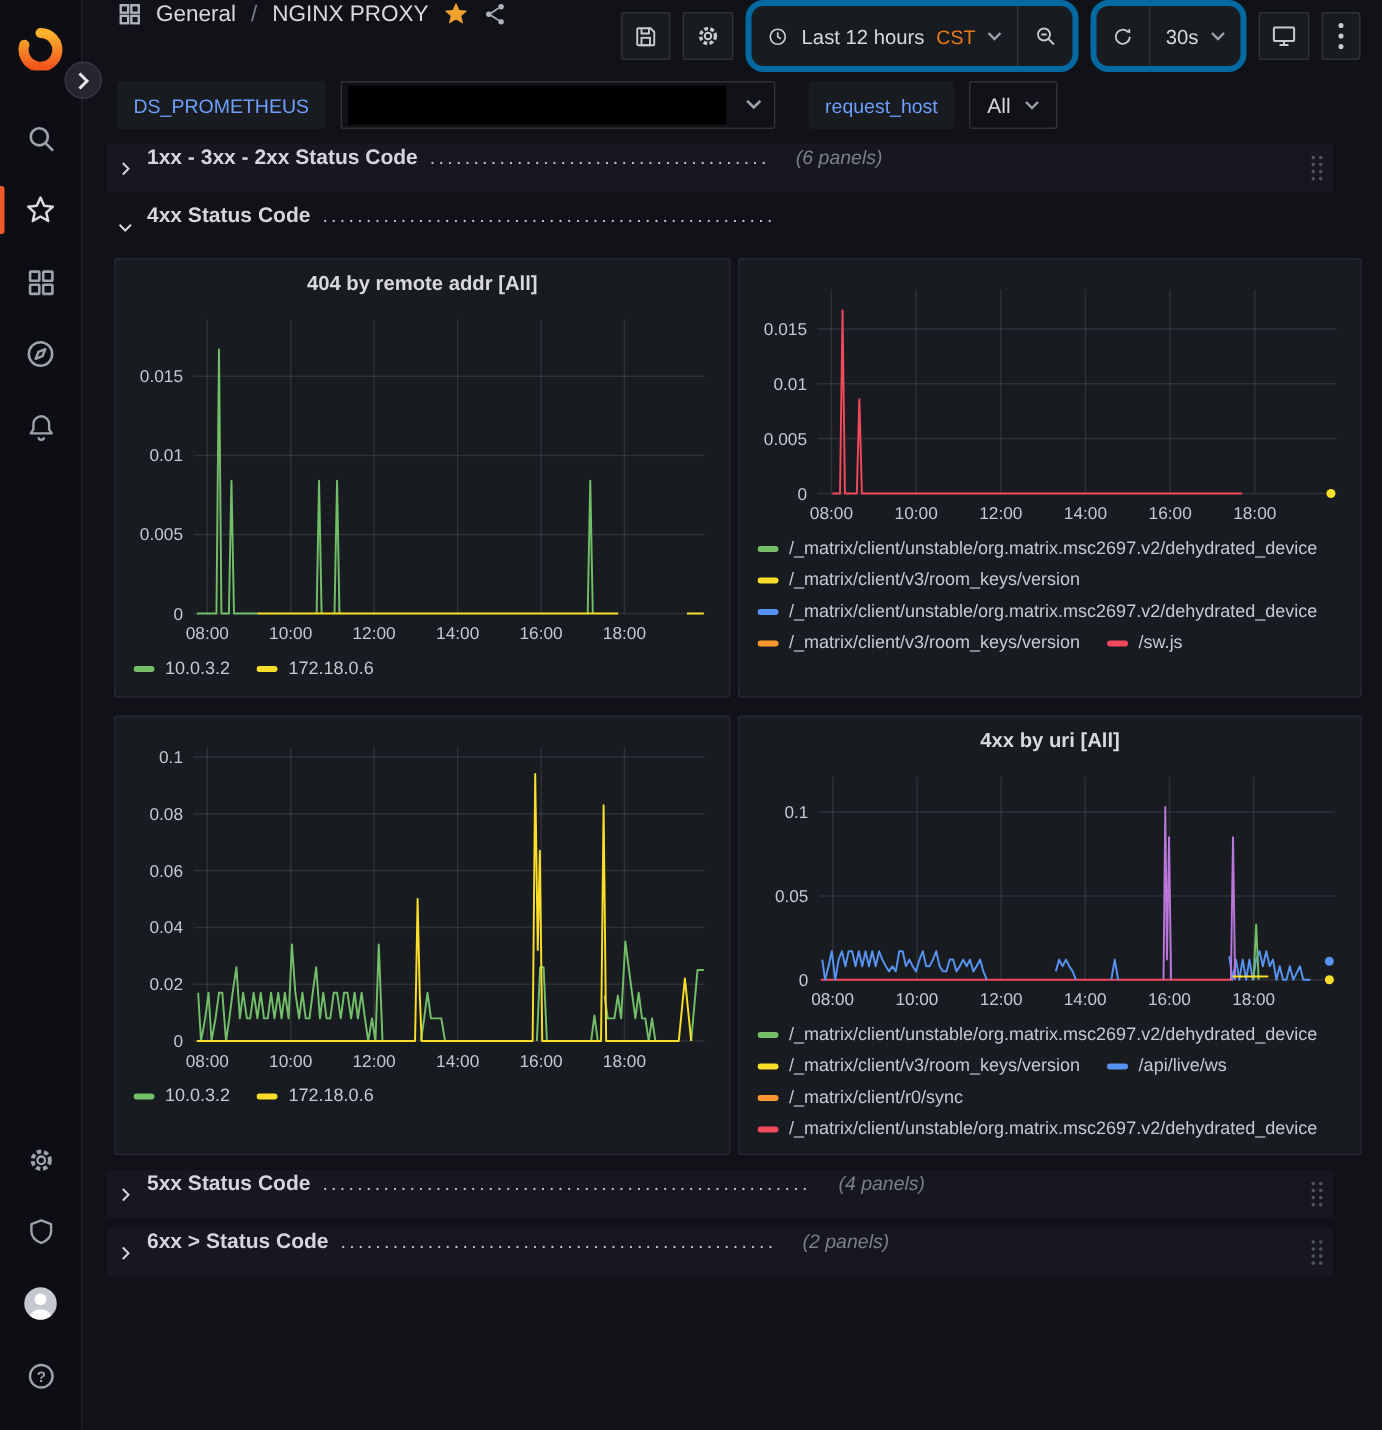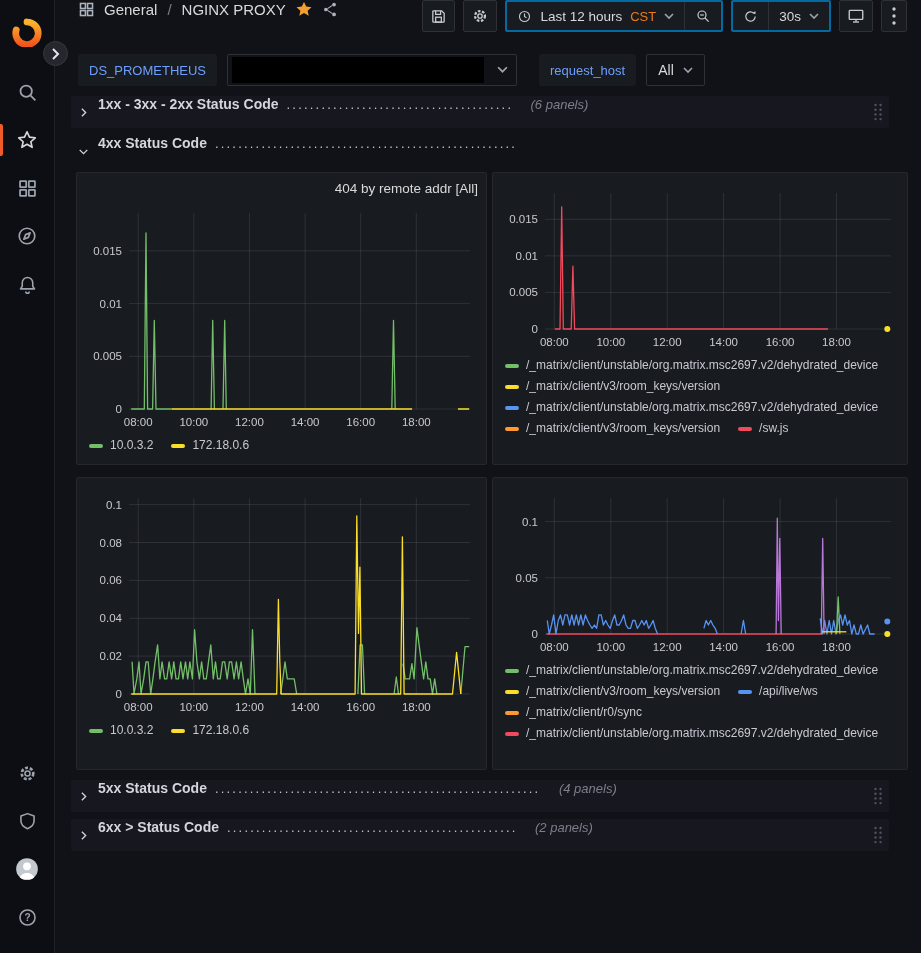--- a/index.html
+++ b/index.html
@@ -24,21 +24,21 @@
   
   .main{position:absolute;left:56px;top:0;width:865px;height:953px}
   .topnav{height:52px;display:flex;align-items:flex-start;justify-content:space-between;
     padding:0 14px 0 22px}
   .crumbs{display:flex;align-items:center;gap:9px;font-size:15px;color:#d8d9da;white-space:nowrap}
   .crumb-sep{color:#7b7f87;margin:0 1px}
   .icon-btn{background:none;border:none;padding:0;display:flex;align-items:center;color:#aeb4bf}
   .actions{display:flex;align-items:center;gap:8px}
   .btn{height:32px;min-width:32px;background:#181b1f;border:1px solid #2e3136;border-radius:2px;
     display:flex;align-items:center;justify-content:center;color:#c7ccd1;padding:0 7px}
-  .btn-group{display:flex;height:32px;border:2px solid #0369a1;border-radius:2px;background:#181b1f}
+  .btn-group{display:flex;height:48px;border:4px solid #0369a1;border-radius:12px;background:#181b1f}
   .seg{display:flex;align-items:center;gap:8px;padding:0 10px;color:#c7ccd1}
   .seg + .seg{border-left:1px solid #2e3136}
   .time-label{font-size:13.5px;color:#d8d9da}
   .tz{font-size:13px;font-weight:400}
   .interval{font-size:13.5px;color:#d8d9da}
 
   
   .submenu{display:flex;align-items:center;gap:10px;padding:2px 14px 10px 22px}
   .var-label{height:32px;display:flex;align-items:center;padding:0 11px;background:#181b1f;
     border-radius:2px;font-size:13px;font-weight:500}
@@ -57,21 +57,21 @@
   .row-header.expanded{margin-bottom:5px}
   .row-title{white-space:nowrap}
   .row-dots{overflow:hidden;white-space:nowrap;letter-spacing:2.2px;font-weight:400;font-size:13px;
     color:#c3c4cd;flex:0 0 auto}
   .row-count{font-style:italic;font-size:13px;font-weight:400;color:#7b7f87;margin-left:10px;white-space:nowrap}
   .row-handle{margin-left:auto;align-self:center;color:#51545c}
 
   .panel-grid{display:grid;grid-template-columns:411px 416px;gap:12px 5px;margin:0 0 10px 5px}
   .panel{height:293px;background:#181b1f;border:1px solid #25272e;border-radius:2px;
     padding:6px 8px 8px;display:flex;flex-direction:column;overflow:hidden}
-  .panel-title{height:20px;line-height:20px;text-align:right;font-size:13.5px;font-weight:400;color:#d8d9da}
+  .panel-title{height:20px;line-height:20px;text-align:center;font-size:13.5px;font-weight:700;color:#d8d9da}
   .legend{display:flex;flex-wrap:wrap;column-gap:18px;font-size:12px;line-height:21px;color:#c8c8d2;
     overflow:hidden;padding-left:4px}
   .legend.multi{max-height:82px}
   .legend .li{display:flex;align-items:center;white-space:nowrap;max-width:100%;overflow:hidden}
   .legend .sw{display:inline-block;flex:0 0 14px;width:14px;height:4px;border-radius:2px;margin-right:7px}
 </style>
 </head>
 <body>
 
 <nav class="sidebar">
@@ -417,20 +417,21 @@
               <i class="sw" style="background: rgb(115, 191, 105);"></i>
               <span>10.0.3.2</span>
             </span>
             <span class="li">
               <i class="sw" style="background: rgb(250, 222, 42);"></i>
               <span>172.18.0.6</span>
             </span>
           </div>
       </div>
       <div class="panel">
+        <div class="panel-title">4xx by uri [All]</div>
         <svg class="chart" width="400" height="176" viewBox="0 0 400 176">
             <line x1="53.3" y1="14" x2="53.3" y2="150" stroke="rgba(204,204,220,0.12)"></line>
             <text x="53.3" y="167" fill="#c8c8d2" font-size="11.5" text-anchor="middle">08:00</text>
             <line x1="109.8" y1="14" x2="109.8" y2="150" stroke="rgba(204,204,220,0.12)"></line>
             <text x="109.8" y="167" fill="#c8c8d2" font-size="11.5" text-anchor="middle">10:00</text>
             <line x1="166.2" y1="14" x2="166.2" y2="150" stroke="rgba(204,204,220,0.12)"></line>
             <text x="166.2" y="167" fill="#c8c8d2" font-size="11.5" text-anchor="middle">12:00</text>
             <line x1="222.6" y1="14" x2="222.6" y2="150" stroke="rgba(204,204,220,0.12)"></line>
             <text x="222.6" y="167" fill="#c8c8d2" font-size="11.5" text-anchor="middle">14:00</text>
             <line x1="279.1" y1="14" x2="279.1" y2="150" stroke="rgba(204,204,220,0.12)"></line>

